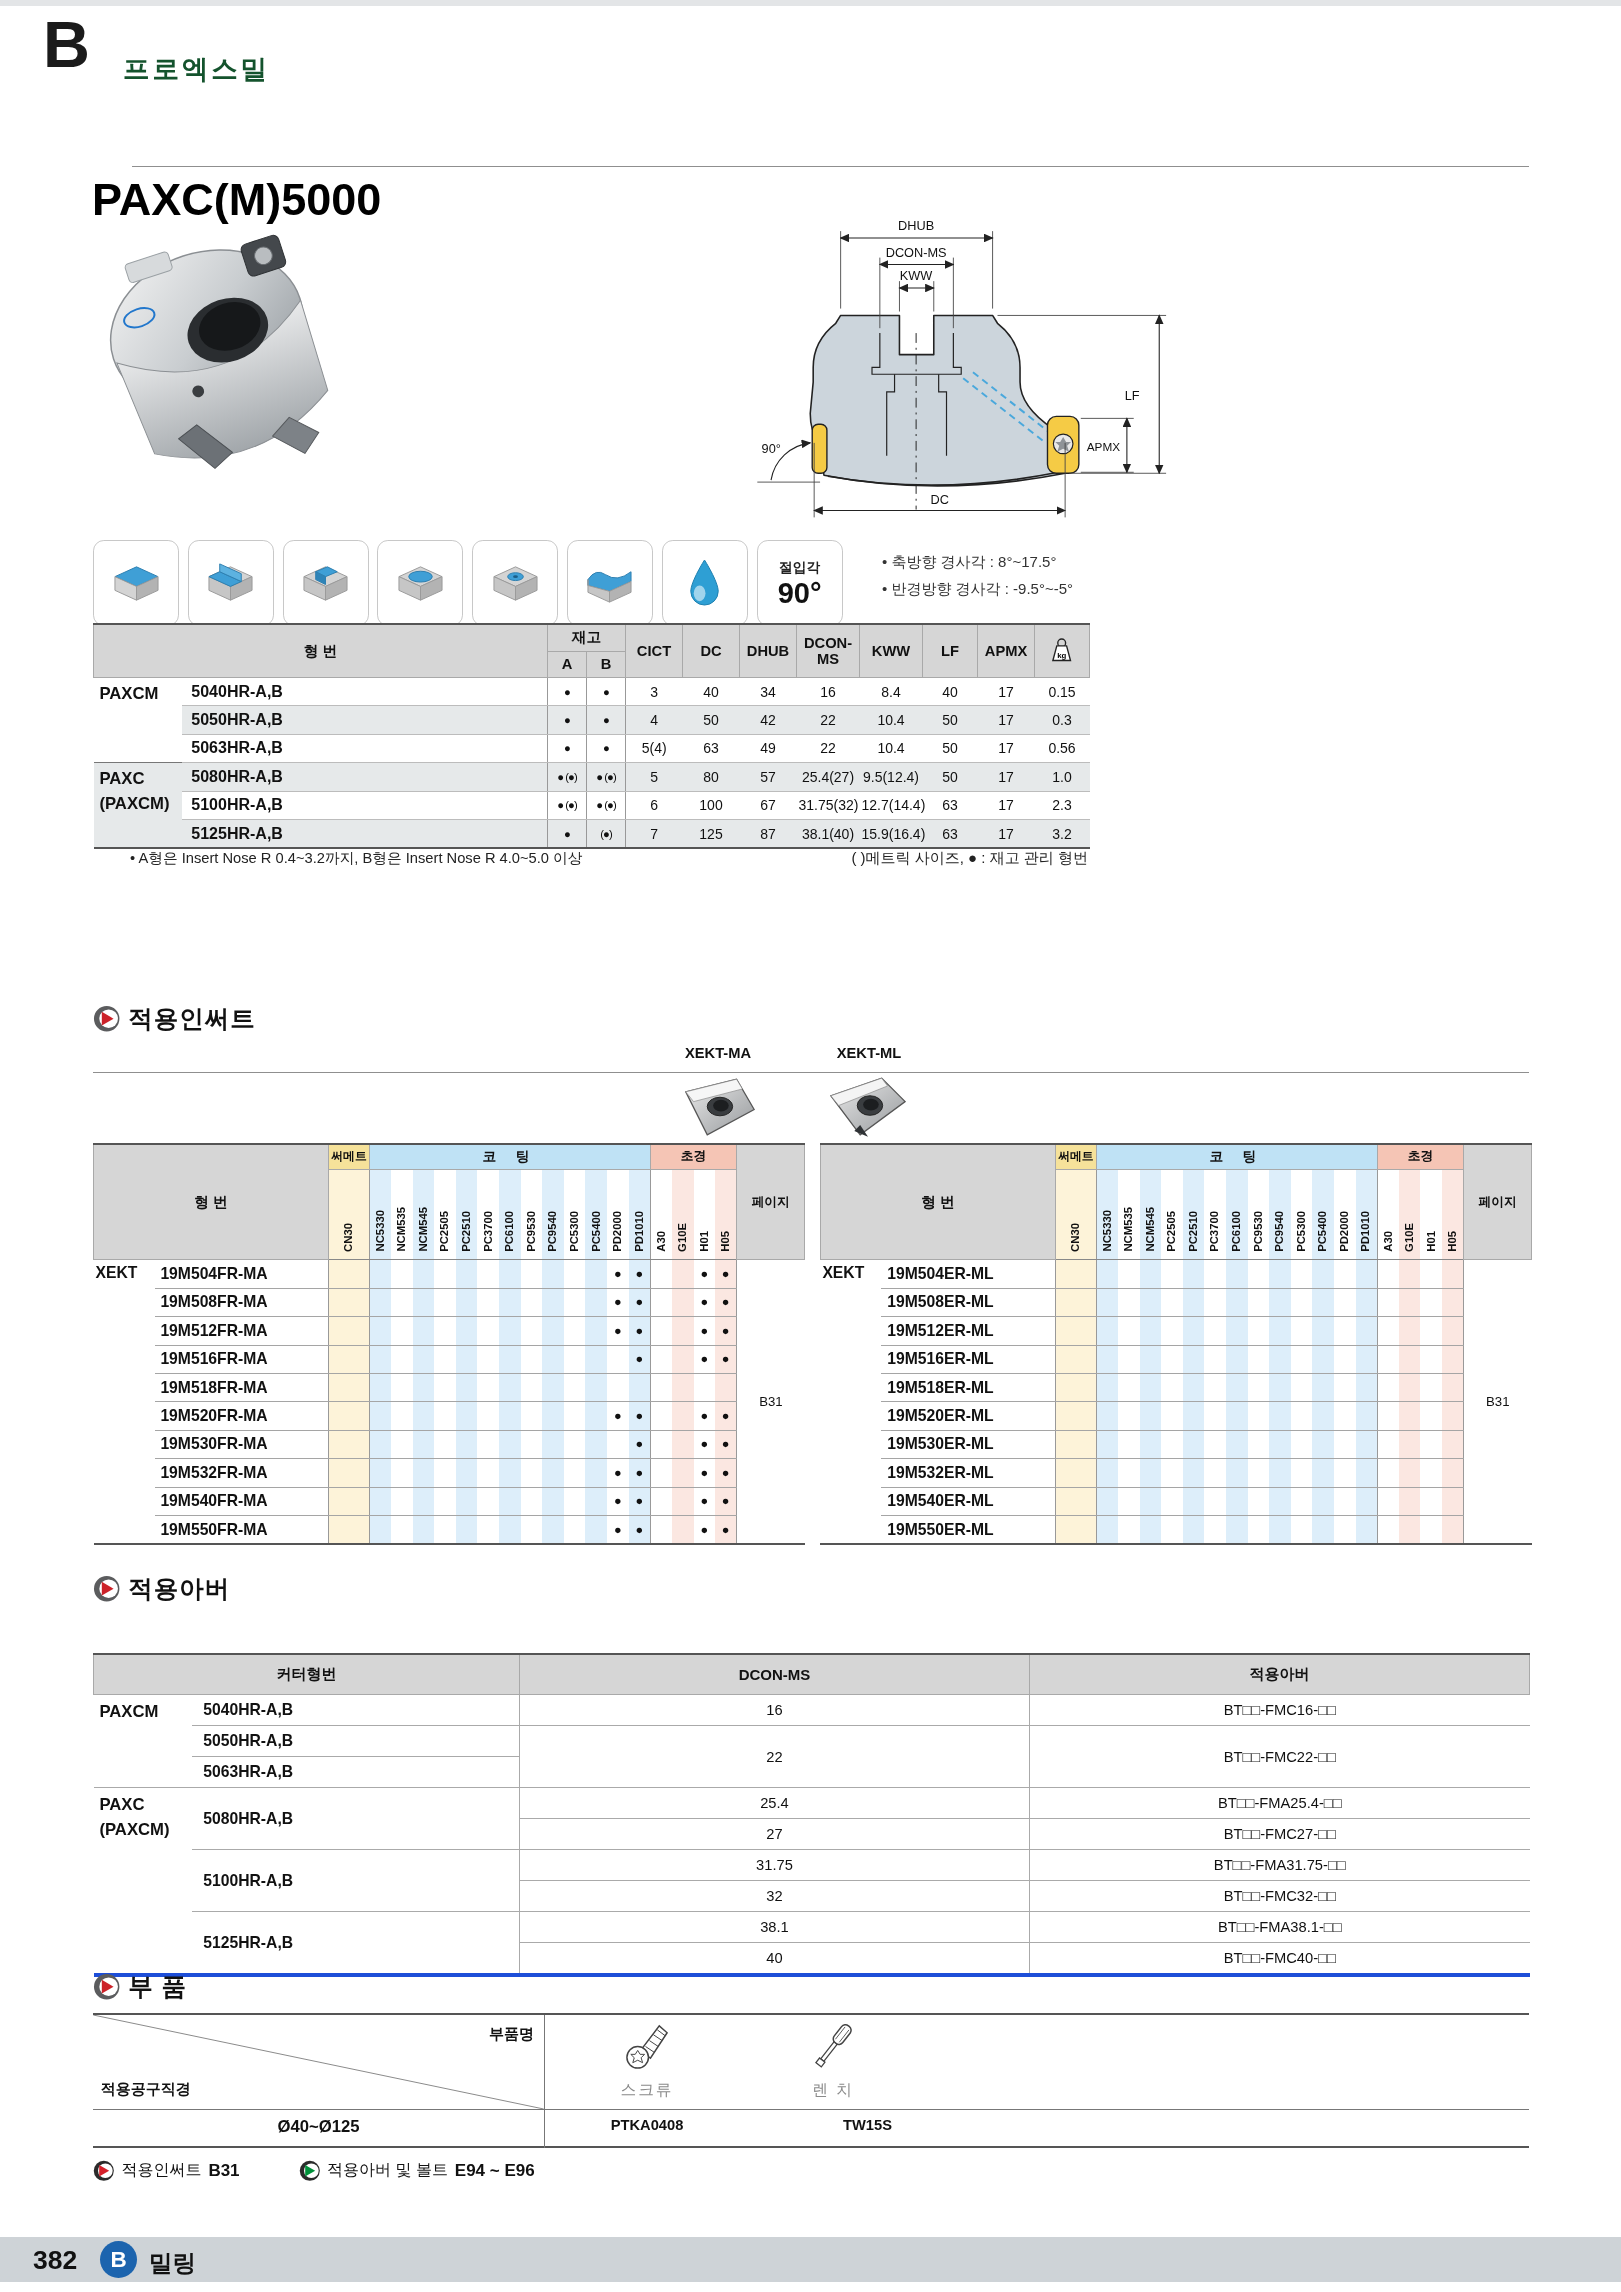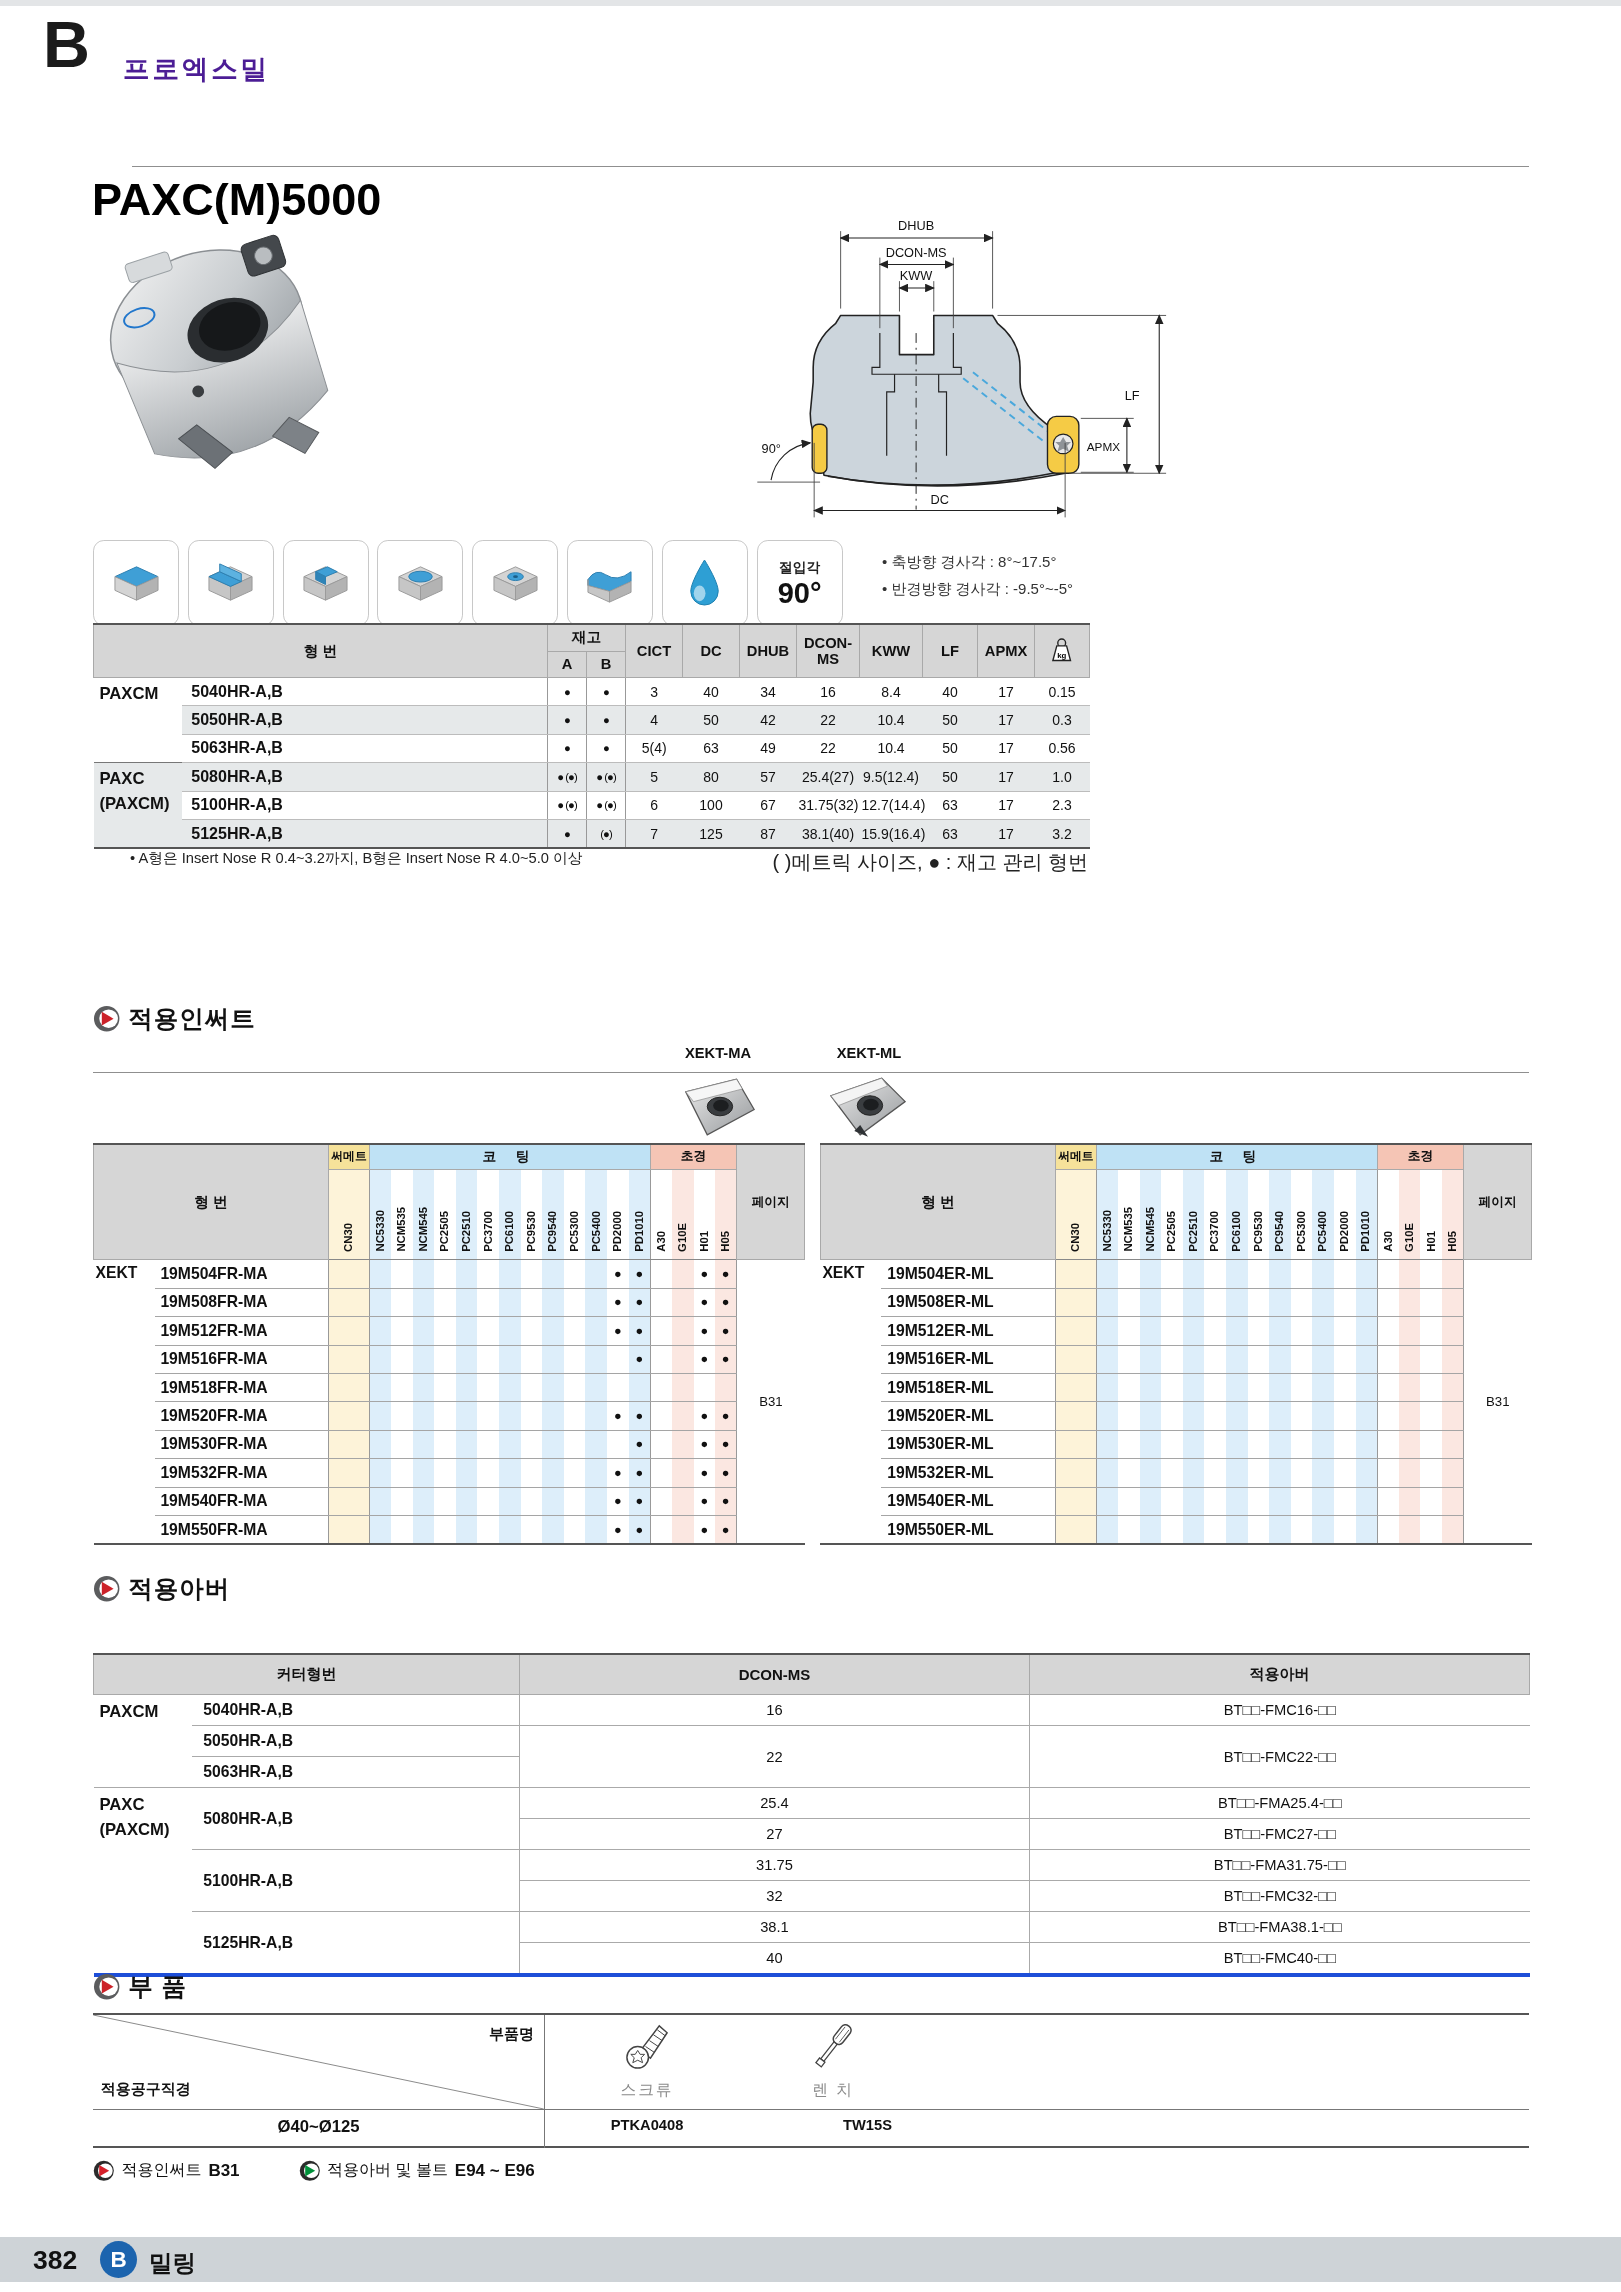--- a/index.html
+++ b/index.html
@@ -2,21 +2,21 @@
 <html><head>
 <meta charset="utf-8">
 <style>
   html,body{margin:0;padding:0;background:#9a9a9a;}
   #page{position:relative;width:1621px;height:2293px;background:#fff;overflow:hidden;
         font-family:"Liberation Sans","DejaVu Sans",sans-serif;color:#111;}
   .abs{position:absolute;}
   
   .topstrip{left:0;top:0;width:1621px;height:5.9px;background:#e3e5e7;}
   .bigB{left:43px;top:11.8px;font-size:65px;font-weight:900;color:#1b1b1b;line-height:1;}
-  .secKr{left:123px;top:51px;font-size:26.5px;font-weight:bold;color:#4c1d95;letter-spacing:2.9px;}
+  .secKr{left:123px;top:51px;font-size:26.5px;font-weight:bold;color:#14532d;letter-spacing:2.9px;}
   .rule1{left:132px;top:166px;width:1397px;height:1px;background:#8f8f8f;}
   .title{left:92px;top:174px;font-size:45px;font-weight:900;color:#000;letter-spacing:0;}
   
   .iconrow{left:93px;top:540px;display:flex;gap:8.8px;}
   .mbox{width:86px;height:86px;border:1px solid #c8c8c8;border-radius:10.8px;background:#fff;
         display:flex;align-items:center;justify-content:center;flex-direction:column;box-sizing:border-box;}
   .angL{font-size:13.7px;font-weight:bold;color:#222;margin-bottom:2px;}
   .angV{font-size:29px;font-weight:bold;color:#111;line-height:1;}
   .bullets{left:882px;top:549px;font-size:15px;color:#333;line-height:1.78;}
   .bullets div::before{content:"• ";}
@@ -30,21 +30,21 @@
   .maintbl tr.shade td{background:#e6e9ea;}
   .maintbl td.grp{font-size:16.7px;font-weight:bold;text-align:left;vertical-align:top;padding:2.9px 0 0 5.9px;
                   white-space:pre-line;background:#fff;line-height:1.5;border-bottom:none;}
   .maintbl td.mdl{font-size:16px;font-weight:bold;text-align:left;padding-left:9.8px;}
   .maintbl td.stk{font-size:11.3px;letter-spacing:-1px;white-space:nowrap;}
   .maintbl td.stka{border-left:1px solid #999;border-right:1px solid #999;}
   .maintbl td.stkb{border-right:1px solid #999;}
   .maintbl tr.gsep td{border-top:1.6px solid #777;}
   
   .noteL{left:130px;top:849px;font-size:14.7px;color:#222;}
-  .noteR{left:93px;width:995px;top:849px;text-align:right;font-size:20px;color:#222;}
+  .noteR{left:93px;width:995px;top:849px;text-align:right;font-size:15px;color:#222;}
   
   .sechd{display:flex;align-items:center;gap:7.8px;}
   .sechd .t{font-size:24.5px;font-weight:bold;color:#111;letter-spacing:1px;}
   
   .photolabel{top:1045px;width:108px;text-align:center;font-size:14.7px;font-weight:bold;}
   .rule2{left:93px;top:1072px;width:1436px;height:1px;background:#8f8f8f;}
   .instables{left:93px;top:1143px;display:flex;gap:14.7px;}
   .instbl{table-layout:fixed;width:711px;border-top:2px solid #555;border-bottom:2px solid #555;}
   .instbl th.ihdr{background:#d6d6d6;font-size:14.7px;font-weight:bold;border:1px solid #a9a9a9;}
   .instbl th.cerh{background:#f6e29a;font-size:11.8px;font-weight:bold;border:1px solid #a9a9a9;height:23.5px;padding:0;}

